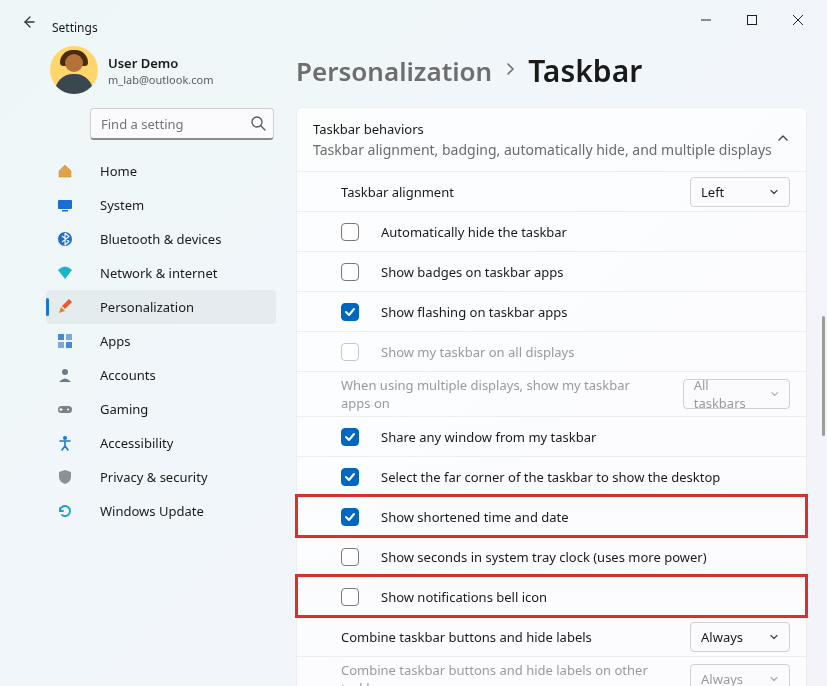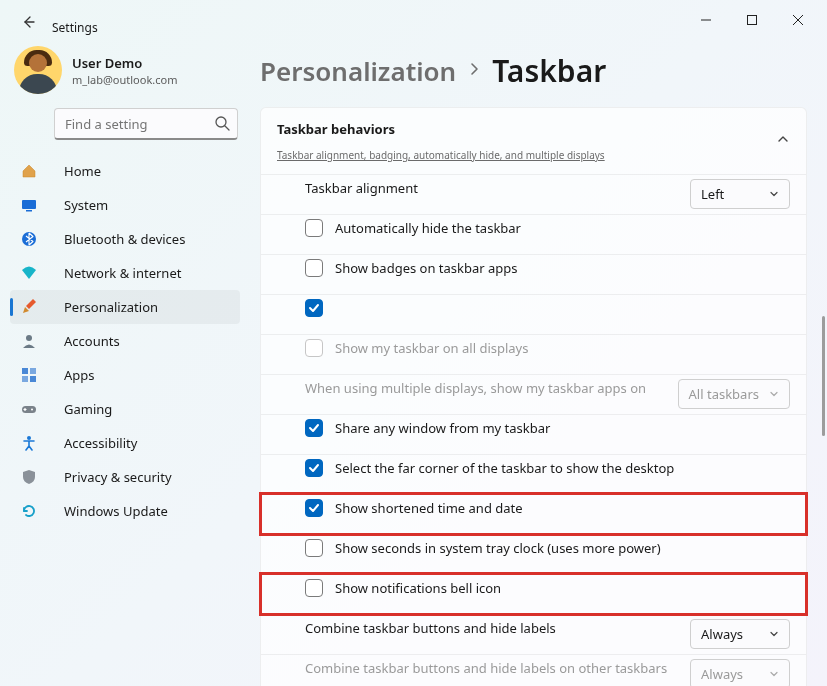--- a/index.html
+++ b/index.html
@@ -7,21 +7,21 @@
   body { background: linear-gradient(135deg, #eef7f7 0%, #f1f6fa 50%, #f4f3fb 100%); font-size: 13px; color: #1a1a1a; }
   .window { position: relative; width: 827px; height: 686px; }
 
   .titlebar { height: 36px; display: flex; align-items: flex-end; padding: 0 6px 0 14px; }
   .back-btn { width: 28px; height: 28px; display: flex; align-items: center; justify-content: center; border-radius: 4px; cursor: pointer; }
   .title { margin-left: 10px; font-size: 12px; color: #1a1a1a; }
   .titlebar-spacer { flex: 1; }
   .caption-btn { width: 46px; height: 32px; display: flex; align-items: center; justify-content: center; cursor: pointer; }
 
   .body-area { display: flex; height: calc(686px - 36px); }
-  .sidebar { width: 250px; padding: 6px 10px 0 10px; }
+  .sidebar { width: 250px; padding: 6px 10px 0 10px; margin-left: 36px; }
   .profile { display: flex; align-items: center; gap: 10px; padding: 4px 6px 14px 4px; }
   .avatar { width: 48px; height: 48px; border-radius: 50%; background: #ffd66b; position: relative; overflow: hidden; }
   .avatar .head { position:absolute; width:18px; height:18px; background:#b47239; border-radius:50%; top:8px; left:15px; }
   .avatar .body { position:absolute; width:38px; height:30px; background:#3b4750; border-radius:18px 18px 0 0; bottom:-10px; left:5px; }
   .avatar .hair { position:absolute; width:28px; height:16px; background:#4a2b10; border-radius:14px 14px 4px 4px; top:4px; left:10px; }
   .profile .name { font-size: 13px; font-weight: 600; }
   .profile .email { font-size: 11px; color: #5b5b5b; }
 
   .search { position: relative; margin: 0 2px 14px 2px; padding-left: 42px; }
   .search input { width: 100%; height: 32px; border: 1px solid #d0d0d0; border-radius: 4px; background: #fbfbfd; padding: 0 32px 0 10px; font-size: 13px; outline: none; border-bottom: 2px solid #8a8a8a; }
@@ -34,25 +34,25 @@
   .nav .nicon { width: 18px; height: 18px; display: flex; align-items: center; justify-content: center; }
 
   .main { flex: 1; padding: 8px 20px 0 10px; overflow: hidden; position: relative; }
   .breadcrumb { display: flex; align-items: center; gap: 12px; margin: 6px 0 16px 0; }
   .breadcrumb .bc1 { font-size: 26px; font-weight: 600; color: #6e6e6e; cursor: pointer; }
   .breadcrumb .chev { color: #6e6e6e; }
   .breadcrumb .bc2 { font-size: 30px; font-weight: 600; color: #1a1a1a; }
 
   .card { background: rgba(255,255,255,0.72); border: 1px solid rgba(0,0,0,0.06); border-radius: 6px; }
   .card-header { display: flex; align-items: center; padding: 12px 16px; cursor: pointer; }
-  .card-header .ht { font-size: 13px; font-weight: 700; }
-  .card-header .hs { font-size: 10px; color: #6b6b6b; margin-top: 10px; text-decoration: underline; }
+  .card-header .ht { font-size: 13px; font-weight: 400; }
+  .card-header .hs { font-size: 14px; color: #6b6b6b; margin-top: 2px; }
   .card-header .spacer { flex: 1; }
   .rows { }
-  .row { display: flex; align-items: flex-start; min-height: 40px; padding: 4px 16px 4px 44px; border-top: 1px solid rgba(0,0,0,0.06); }
+  .row { display: flex; align-items: center; min-height: 40px; padding: 4px 16px 4px 44px; border-top: 1px solid rgba(0,0,0,0.06); gap: 10px; }
   .row.first-align { padding-left: 44px; }
   .row .lbl { font-size: 13px; }
   .row.disabled .lbl, .row.disabled .checkbox { color: #9a9a9a; }
   .row .spacer { flex:1; }
   .row.highlight { outline: 3px solid #d8302a; outline-offset: -1px; position: relative; z-index: 1; }
 
   .checkbox { width: 18px; height: 18px; border: 1.5px solid #7a7a7a; border-radius: 4px; display: inline-flex; align-items: center; justify-content: center; margin-right: 12px; flex: 0 0 auto; cursor: pointer; background: #fff; }
   .checkbox.checked { background: #0067c0; border-color: #0067c0; }
   .checkbox.checked svg { stroke: #fff; }
   .checkbox svg { display: none; }
@@ -160,36 +160,36 @@
               <svg width="16" height="16" viewBox="0 0 16 16">
                 <path d="M2 14 L4 8 L8 12 Z" fill="#d18a2e"></path>
                 <path d="M5 7 L12 0 L15 3 L8 10 Z" fill="#e65a2e"></path>
               </svg>
             </span>
           <span>Personalization</span>
         </li>
         <li>
           <span class="nicon">
               <svg width="16" height="16" viewBox="0 0 16 16">
-                <circle cx="8" cy="5" r="3" fill="#6b7a86"></circle>
-                <path d="M2 15 Q8 8 14 15 Z" fill="#6b7a86"></path>
-              </svg>
-            </span>
-          <span>Accounts</span>
-        </li>
-        <li>
-          <span class="nicon">
-              <svg width="16" height="16" viewBox="0 0 16 16">
                 <rect x="1" y="1" width="6" height="6" fill="#4a88d6"></rect>
                 <rect x="9" y="1" width="6" height="6" fill="#7aa8e0"></rect>
                 <rect x="1" y="9" width="6" height="6" fill="#7aa8e0"></rect>
                 <rect x="9" y="9" width="6" height="6" fill="#4a88d6"></rect>
               </svg>
             </span>
           <span>Apps</span>
+        </li>
+        <li>
+          <span class="nicon">
+              <svg width="16" height="16" viewBox="0 0 16 16">
+                <circle cx="8" cy="5" r="3" fill="#6b7a86"></circle>
+                <path d="M2 15 Q8 8 14 15 Z" fill="#6b7a86"></path>
+              </svg>
+            </span>
+          <span>Accounts</span>
         </li>
         <li>
           <span class="nicon">
               <svg width="16" height="16" viewBox="0 0 16 16">
                 <rect x="1" y="5" width="14" height="7" rx="3.5" fill="#7a828a"></rect>
                 <circle cx="11" cy="8.5" r="1" fill="#fff"></circle>
                 <path d="M4 7 V10 M2.5 8.5 H5.5" stroke="#fff" stroke-width="1.2"></path>
               </svg>
             </span>
           <span>Gaming</span>
@@ -265,20 +265,21 @@
             <span class="checkbox"></span>
             <span class="lbl">Show badges on taskbar apps</span>
           </div>
 
           <div class="row">
             <span class="checkbox checked">
                 <svg width="12" height="12" viewBox="0 0 12 12">
                   <path d="M2 6 L5 9 L10 3" stroke-width="2" fill="none" stroke-linecap="round" stroke-linejoin="round"></path>
                 </svg>
               </span>
+            <span class="lbl">Show flashing on taskbar apps</span>
           </div>
 
           <div class="row disabled">
             <span class="checkbox disabled"></span>
             <span class="lbl">Show my taskbar on all displays</span>
           </div>
 
           <div class="row disabled">
             <span class="lbl">When using multiple displays, show my taskbar apps on</span>
             <div class="spacer"></div>

